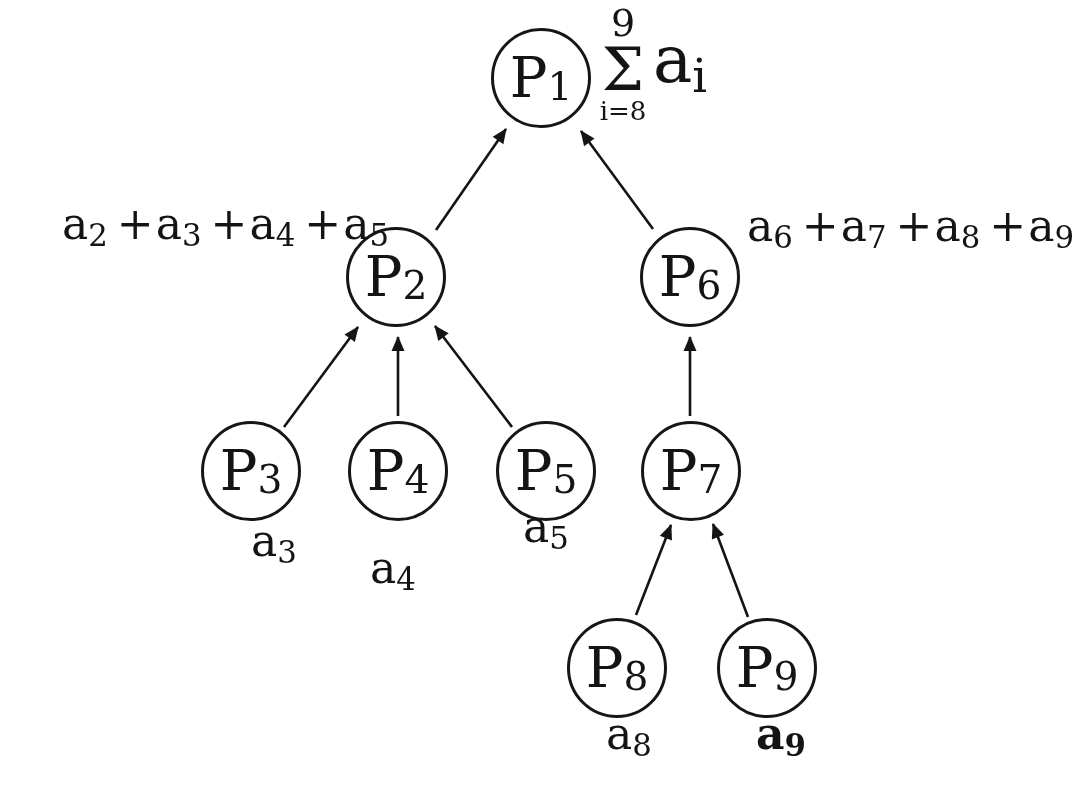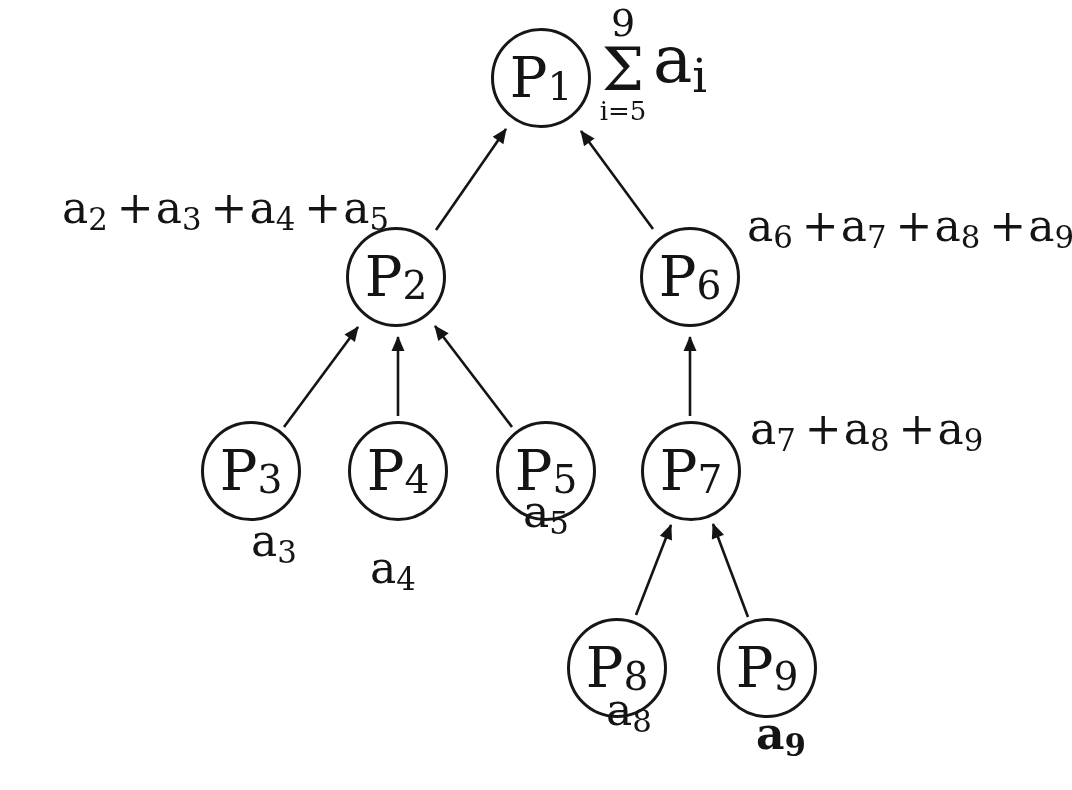--- a/index.html
+++ b/index.html
@@ -137,39 +137,38 @@
       <sub>8</sub>
   </div>
   <div class="node" style="left:717px; top:618px;">
     <span>P</span>
       <sub>9</sub>
   </div>
 
   <div class="sum-block">
     <span class="sum-upper">9</span>
     <span class="sum-sigma">Σ</span>
-    <span class="sum-lower">i=5</span>
+    <span class="sum-lower">i=8</span>
   </div>
   <div class="term">
     <span>a</span><sub>i</sub>
   </div>
 
-  <div class="expr" style="left:62px; top:186px;"><span>a</span><sub>2</sub><span class="op">+</span><span>a</span><sub>3</sub><span class="op">+</span><span>a</span><sub>4</sub><span class="op">+</span><span>a</span><sub>5</sub></div>
+  <div class="expr" style="left:62px; top:202px;"><span>a</span><sub>2</sub><span class="op">+</span><span>a</span><sub>3</sub><span class="op">+</span><span>a</span><sub>4</sub><span class="op">+</span><span>a</span><sub>5</sub></div>
   <div class="expr" style="left:747px; top:204px;"><span>a</span><sub>6</sub><span class="op">+</span><span>a</span><sub>7</sub><span class="op">+</span><span>a</span><sub>8</sub><span class="op">+</span><span>a</span><sub>9</sub></div>
-  <div class="expr" style="left:750px; top:407px;"><span>a</span><sub>7</sub><span class="op">+</span><span>a</span><sub>8</sub><span class="op">+</span><span>a</span><sub>9</sub></div>
 
   <div class="leaf-label" style="left:225px; top:519px;margin-left:26px;">
     <span>a</span><sub>3</sub>
   </div>
   <div class="leaf-label" style="left:370px; top:546px;">
     <span>a</span><sub>4</sub>
   </div>
-  <div class="leaf-label" style="left:523px; top:490px;">
+  <div class="leaf-label" style="left:523px; top:505px;">
     <span>a</span><sub>5</sub>
   </div>
-  <div class="leaf-label" style="left:606px; top:688px;">
+  <div class="leaf-label" style="left:606px; top:712px;">
     <span>a</span><sub>8</sub>
   </div>
   <div class="leaf-label" style="left:756px; top:712px;font-weight:bold;">
     <span>a</span><sub>9</sub>
   </div>
 
 </div>
 
 </body></html>

